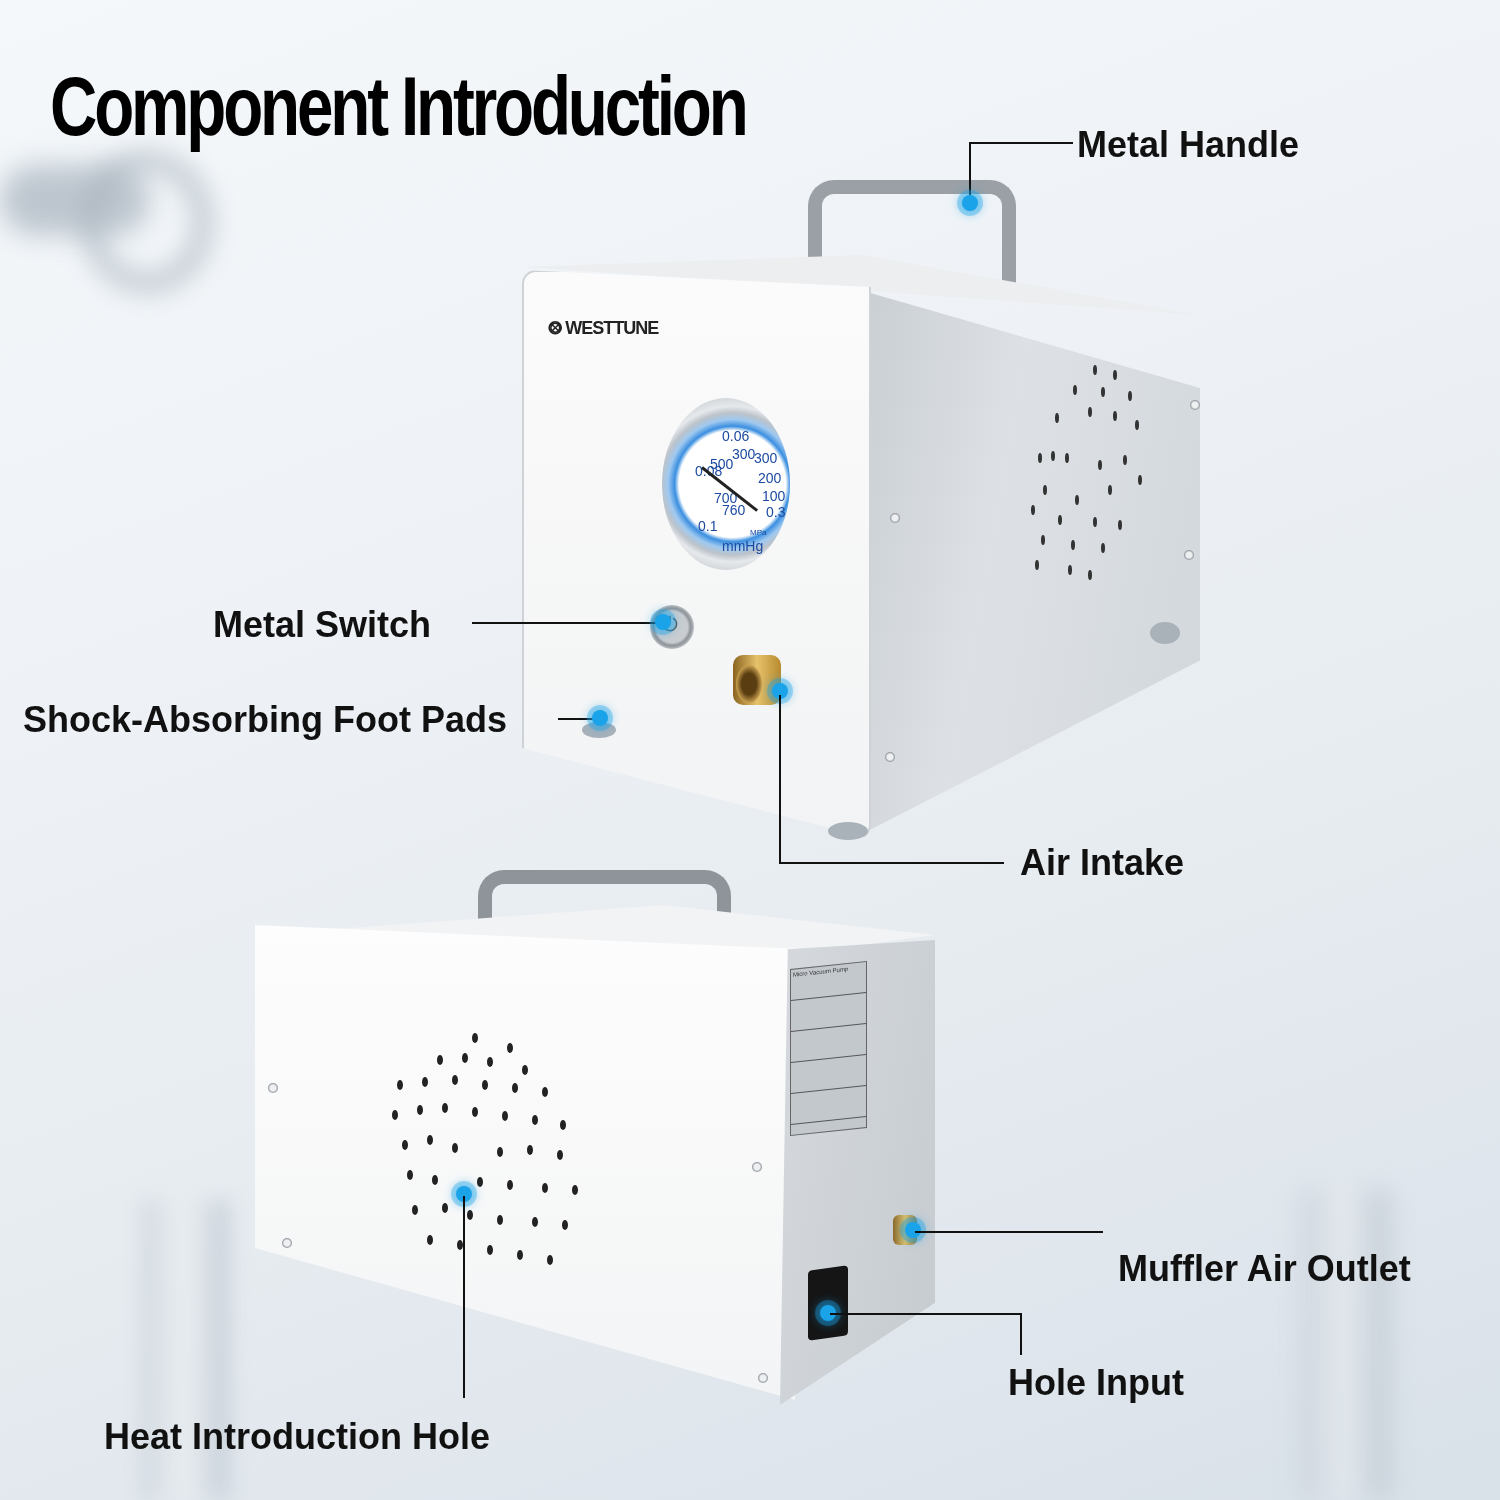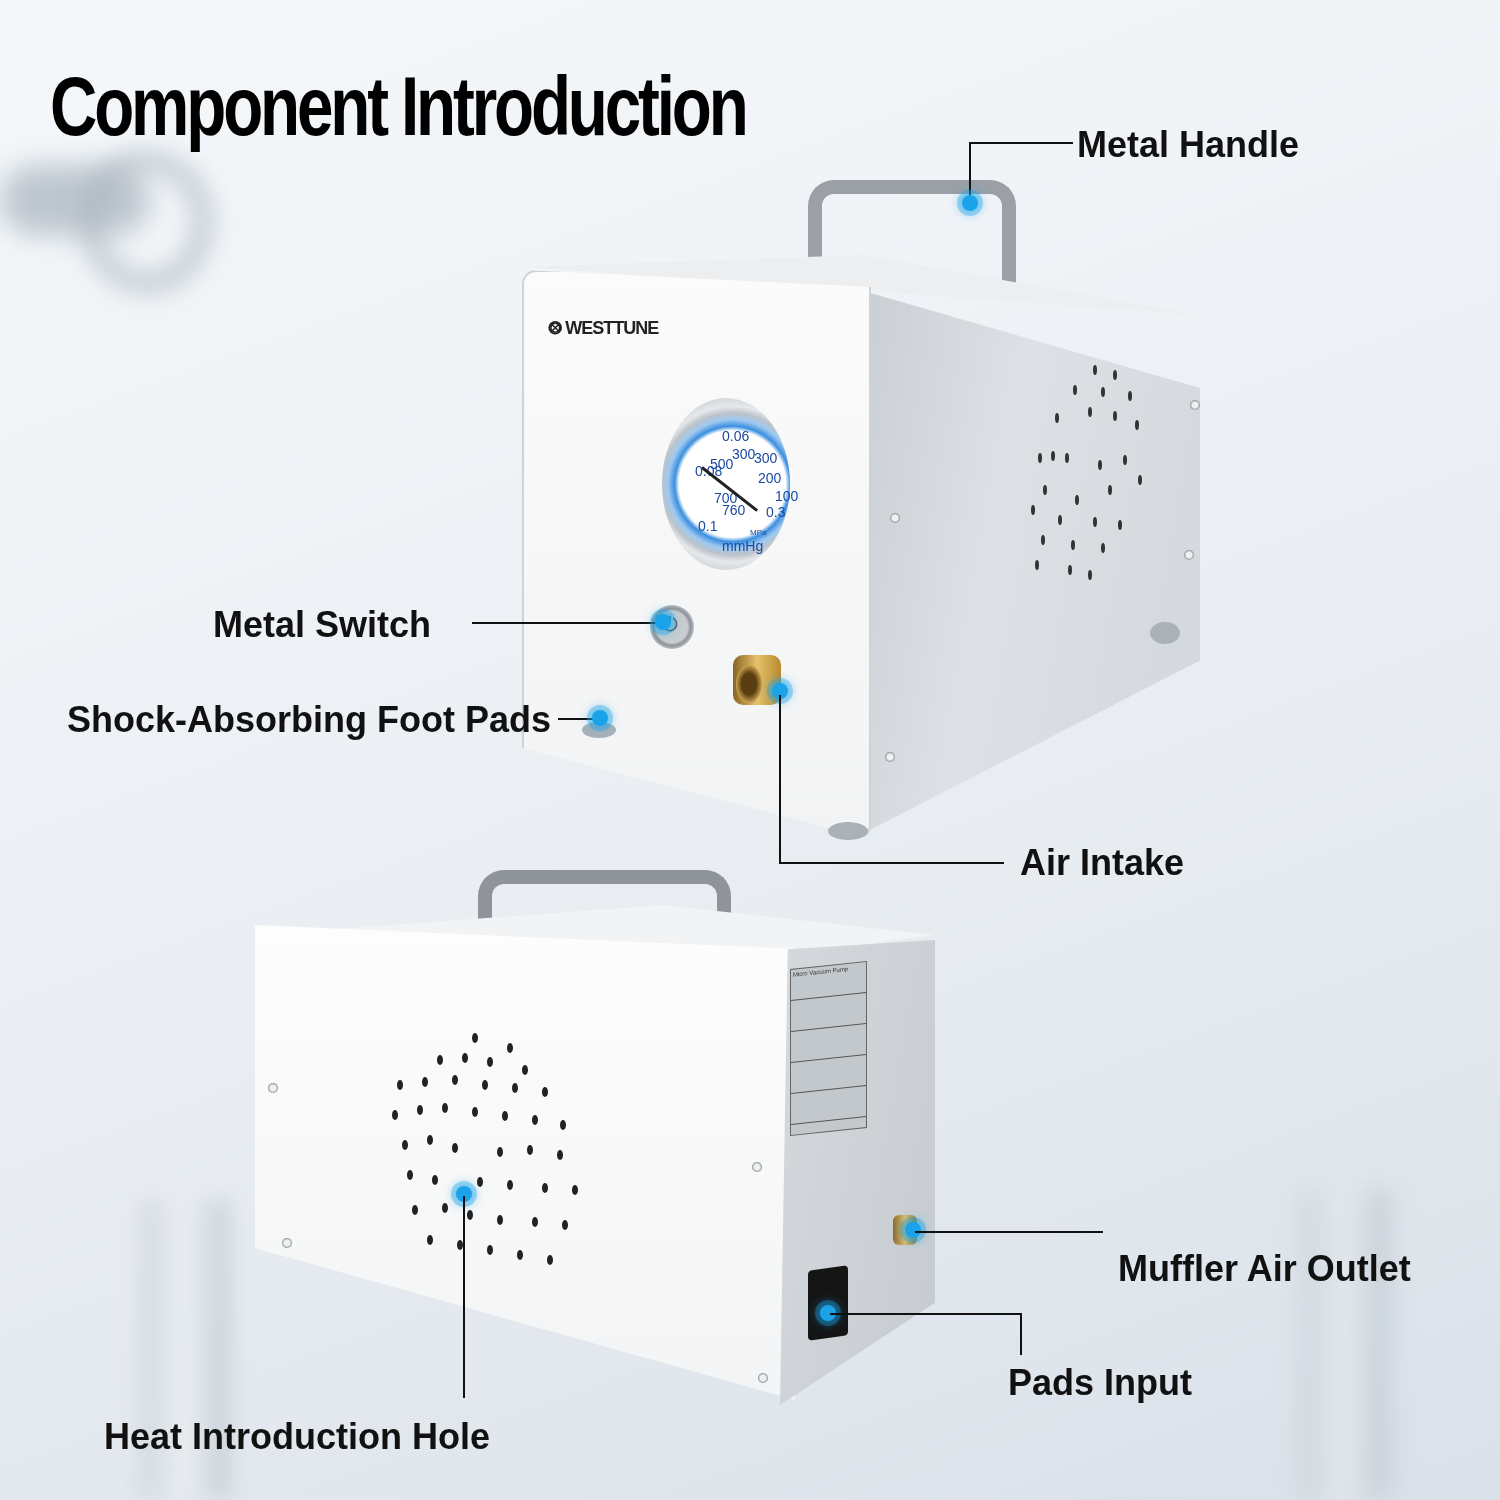--- a/index.html
+++ b/index.html
@@ -92,21 +92,21 @@
     <span>⨷</span>
     <span>WESTTUNE</span>
   </div>
   <div class="abs gauge">
     <span class="abs gauge-num" style="left:60px;top:30px;">0.06</span>
     <span class="abs gauge-num" style="left:70px;top:48px;">300</span>
     <span class="abs gauge-num" style="left:92px;top:52px;">300</span>
     <span class="abs gauge-num" style="left:48px;top:58px;">500</span>
     <span class="abs gauge-num" style="left:33px;top:65px;">0.08</span>
     <span class="abs gauge-num" style="left:96px;top:72px;">200</span>
-    <span class="abs gauge-num" style="left:100px;top:90px;margin-left:13px;">100</span>
+    <span class="abs gauge-num" style="left:100px;top:90px;">100</span>
     <span class="abs gauge-num" style="left:52px;top:92px;">700</span>
     <span class="abs gauge-num" style="left:60px;top:104px;">760</span>
     <span class="abs gauge-num" style="left:104px;top:106px;">0.3</span>
     <span class="abs gauge-num" style="left:36px;top:120px;">0.1</span>
     <span class="abs gauge-num" style="left:60px;top:140px;font-size:14px;">mmHg</span>
     <span class="abs gauge-num" style="left:88px;top:130px;font-size:8px;">MPa</span>
     <div class="abs" style="left:40px;top:68px;width:70px;height:3px;background:#222;transform:rotate(38deg);transform-origin:left center;"></div>
   </div>
   <div class="abs switch">
     <span class="abs" style="left:12px;top:8px;font-size:20px;color:#555;">⏻</span>
@@ -227,33 +227,33 @@
 
 <div class="abs line" style="left:969px;top:142px;width:104px;height:2px;"></div>
 <div class="abs line" style="left:969px;top:142px;width:2px;height:58px;"></div>
 <div class="abs dot" style="left:962px;top:195px;"></div>
 <div class="abs label" style="left:1077px;top:124px;">Metal Handle</div>
 
 <div class="abs label" style="left:213px;top:604px;">Metal Switch</div>
 <div class="abs line" style="left:472px;top:622px;width:185px;height:2px;"></div>
 <div class="abs dot" style="left:655px;top:614px;"></div>
 
-<div class="abs label" style="left:23px;top:699px;margin-left:44px;">Shock-Absorbing Foot Pads</div>
+<div class="abs label" style="left:23px;top:699px;">Shock-Absorbing Foot Pads</div>
 <div class="abs line" style="left:558px;top:718px;width:36px;height:2px;"></div>
 <div class="abs dot" style="left:592px;top:710px;"></div>
 
 <div class="abs dot" style="left:772px;top:683px;"></div>
 <div class="abs line" style="left:779px;top:695px;width:2px;height:168px;"></div>
 <div class="abs line" style="left:779px;top:862px;width:225px;height:2px;"></div>
 <div class="abs label" style="left:1020px;top:842px;">Air Intake</div>
 
 <div class="abs dot" style="left:905px;top:1222px;"></div>
 <div class="abs line" style="left:915px;top:1231px;width:188px;height:2px;"></div>
 <div class="abs label" style="left:1118px;top:1248px;">Muffler Air Outlet</div>
 
 <div class="abs dot" style="left:820px;top:1305px;"></div>
 <div class="abs line" style="left:830px;top:1313px;width:192px;height:2px;"></div>
 <div class="abs line" style="left:1020px;top:1313px;width:2px;height:42px;"></div>
-<div class="abs label" style="left:1008px;top:1362px;">Pads Input</div>
+<div class="abs label" style="left:1008px;top:1362px;">Hole Input</div>
 
 <div class="abs dot" style="left:456px;top:1186px;"></div>
 <div class="abs line" style="left:463px;top:1196px;width:2px;height:202px;"></div>
 <div class="abs label" style="left:104px;top:1416px;">Heat Introduction Hole</div>
 
 </body></html>

